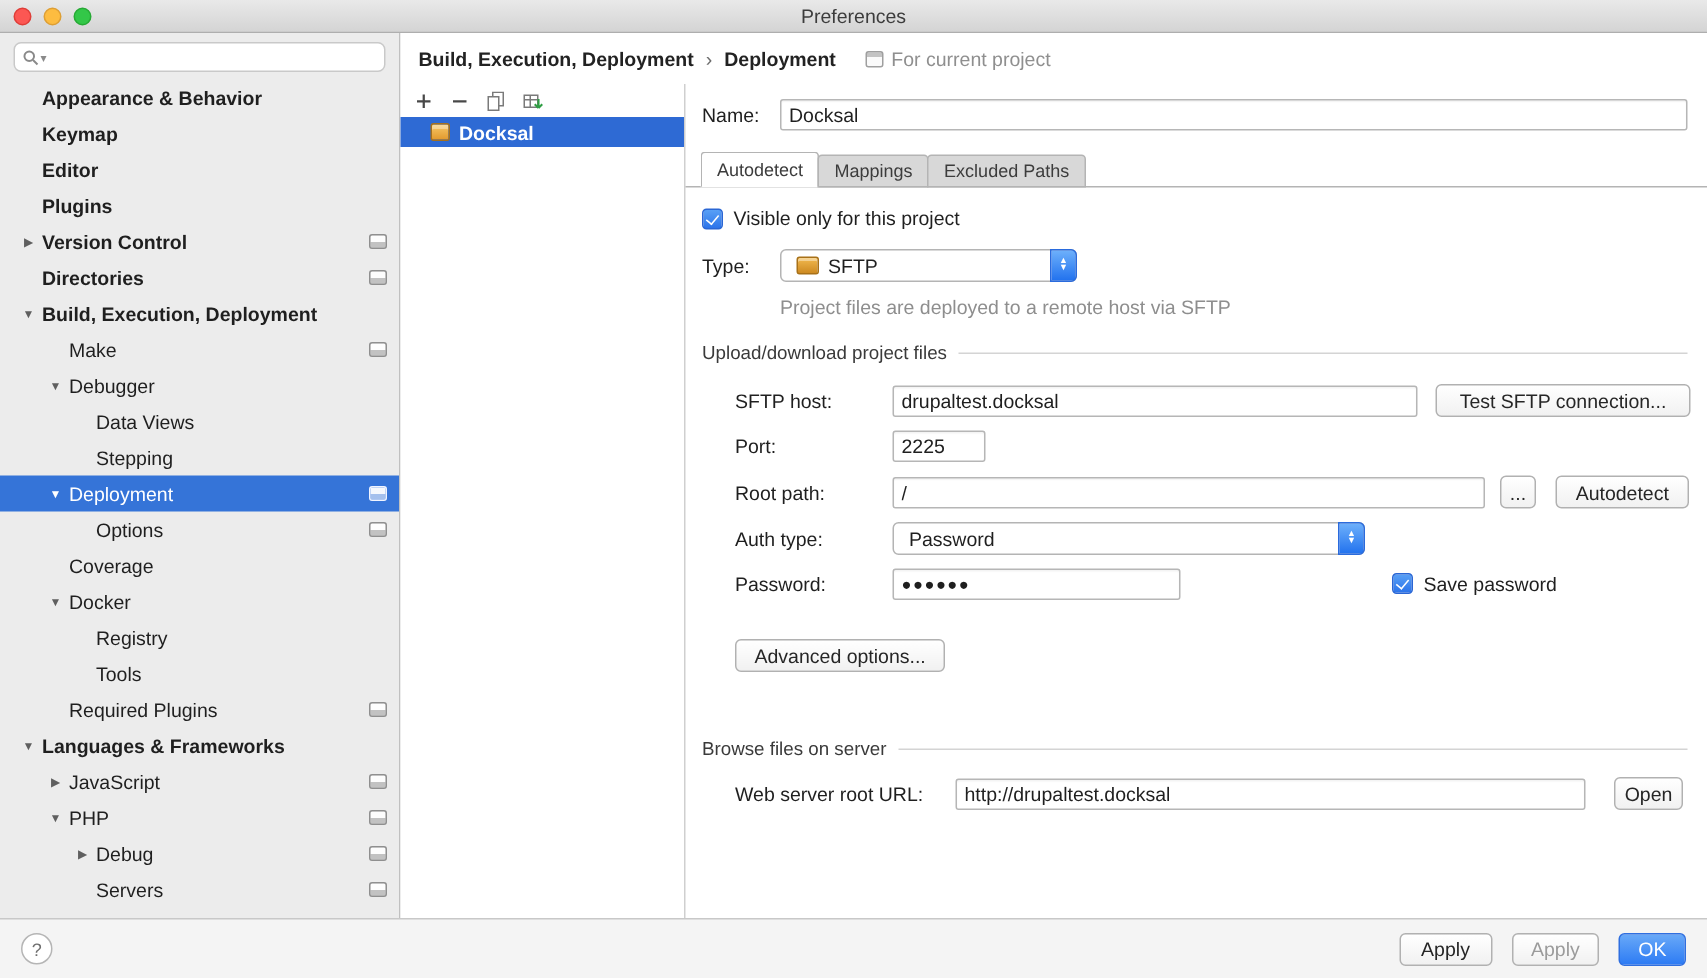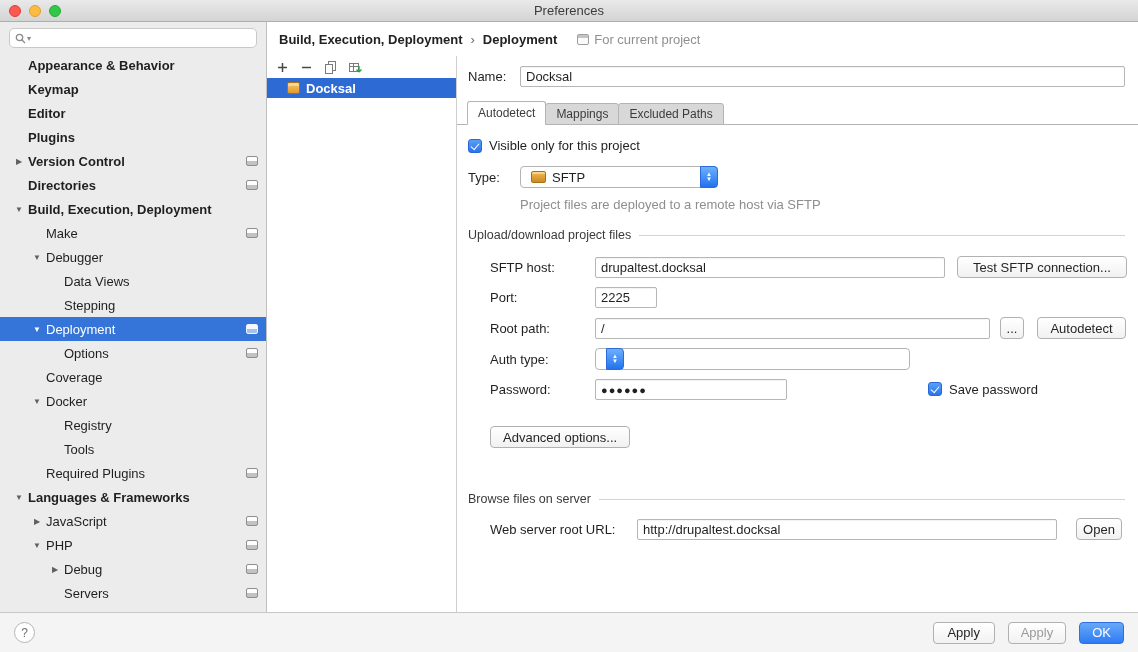--- a/index.html
+++ b/index.html
@@ -338,20 +338,21 @@
               <label class="flabel w105">Root path:</label>
               <input class="tf" style="width: 395px;" value="/">
               <button class="btn sq" style="margin-left:10px">...</button>
               <button class="btn" style="width:89px;margin-left:13px">Autodetect</button>
             </div>
 
 
             <div class="row indent mt9">
               <label class="flabel w105">Auth type:</label>
               <div class="combo" style="width:315px">
+                <span class="combo-text">Password</span>
                 <span class="combo-cap">
                     <i>▲</i>
                     <i>▼</i>
                   </span>
               </div>
             </div>
 
             <div class="row indent mt9">
               <label class="flabel w105">Password:</label>
               <input class="tf pw" style="width: 192px;" value="●●●●●●">

